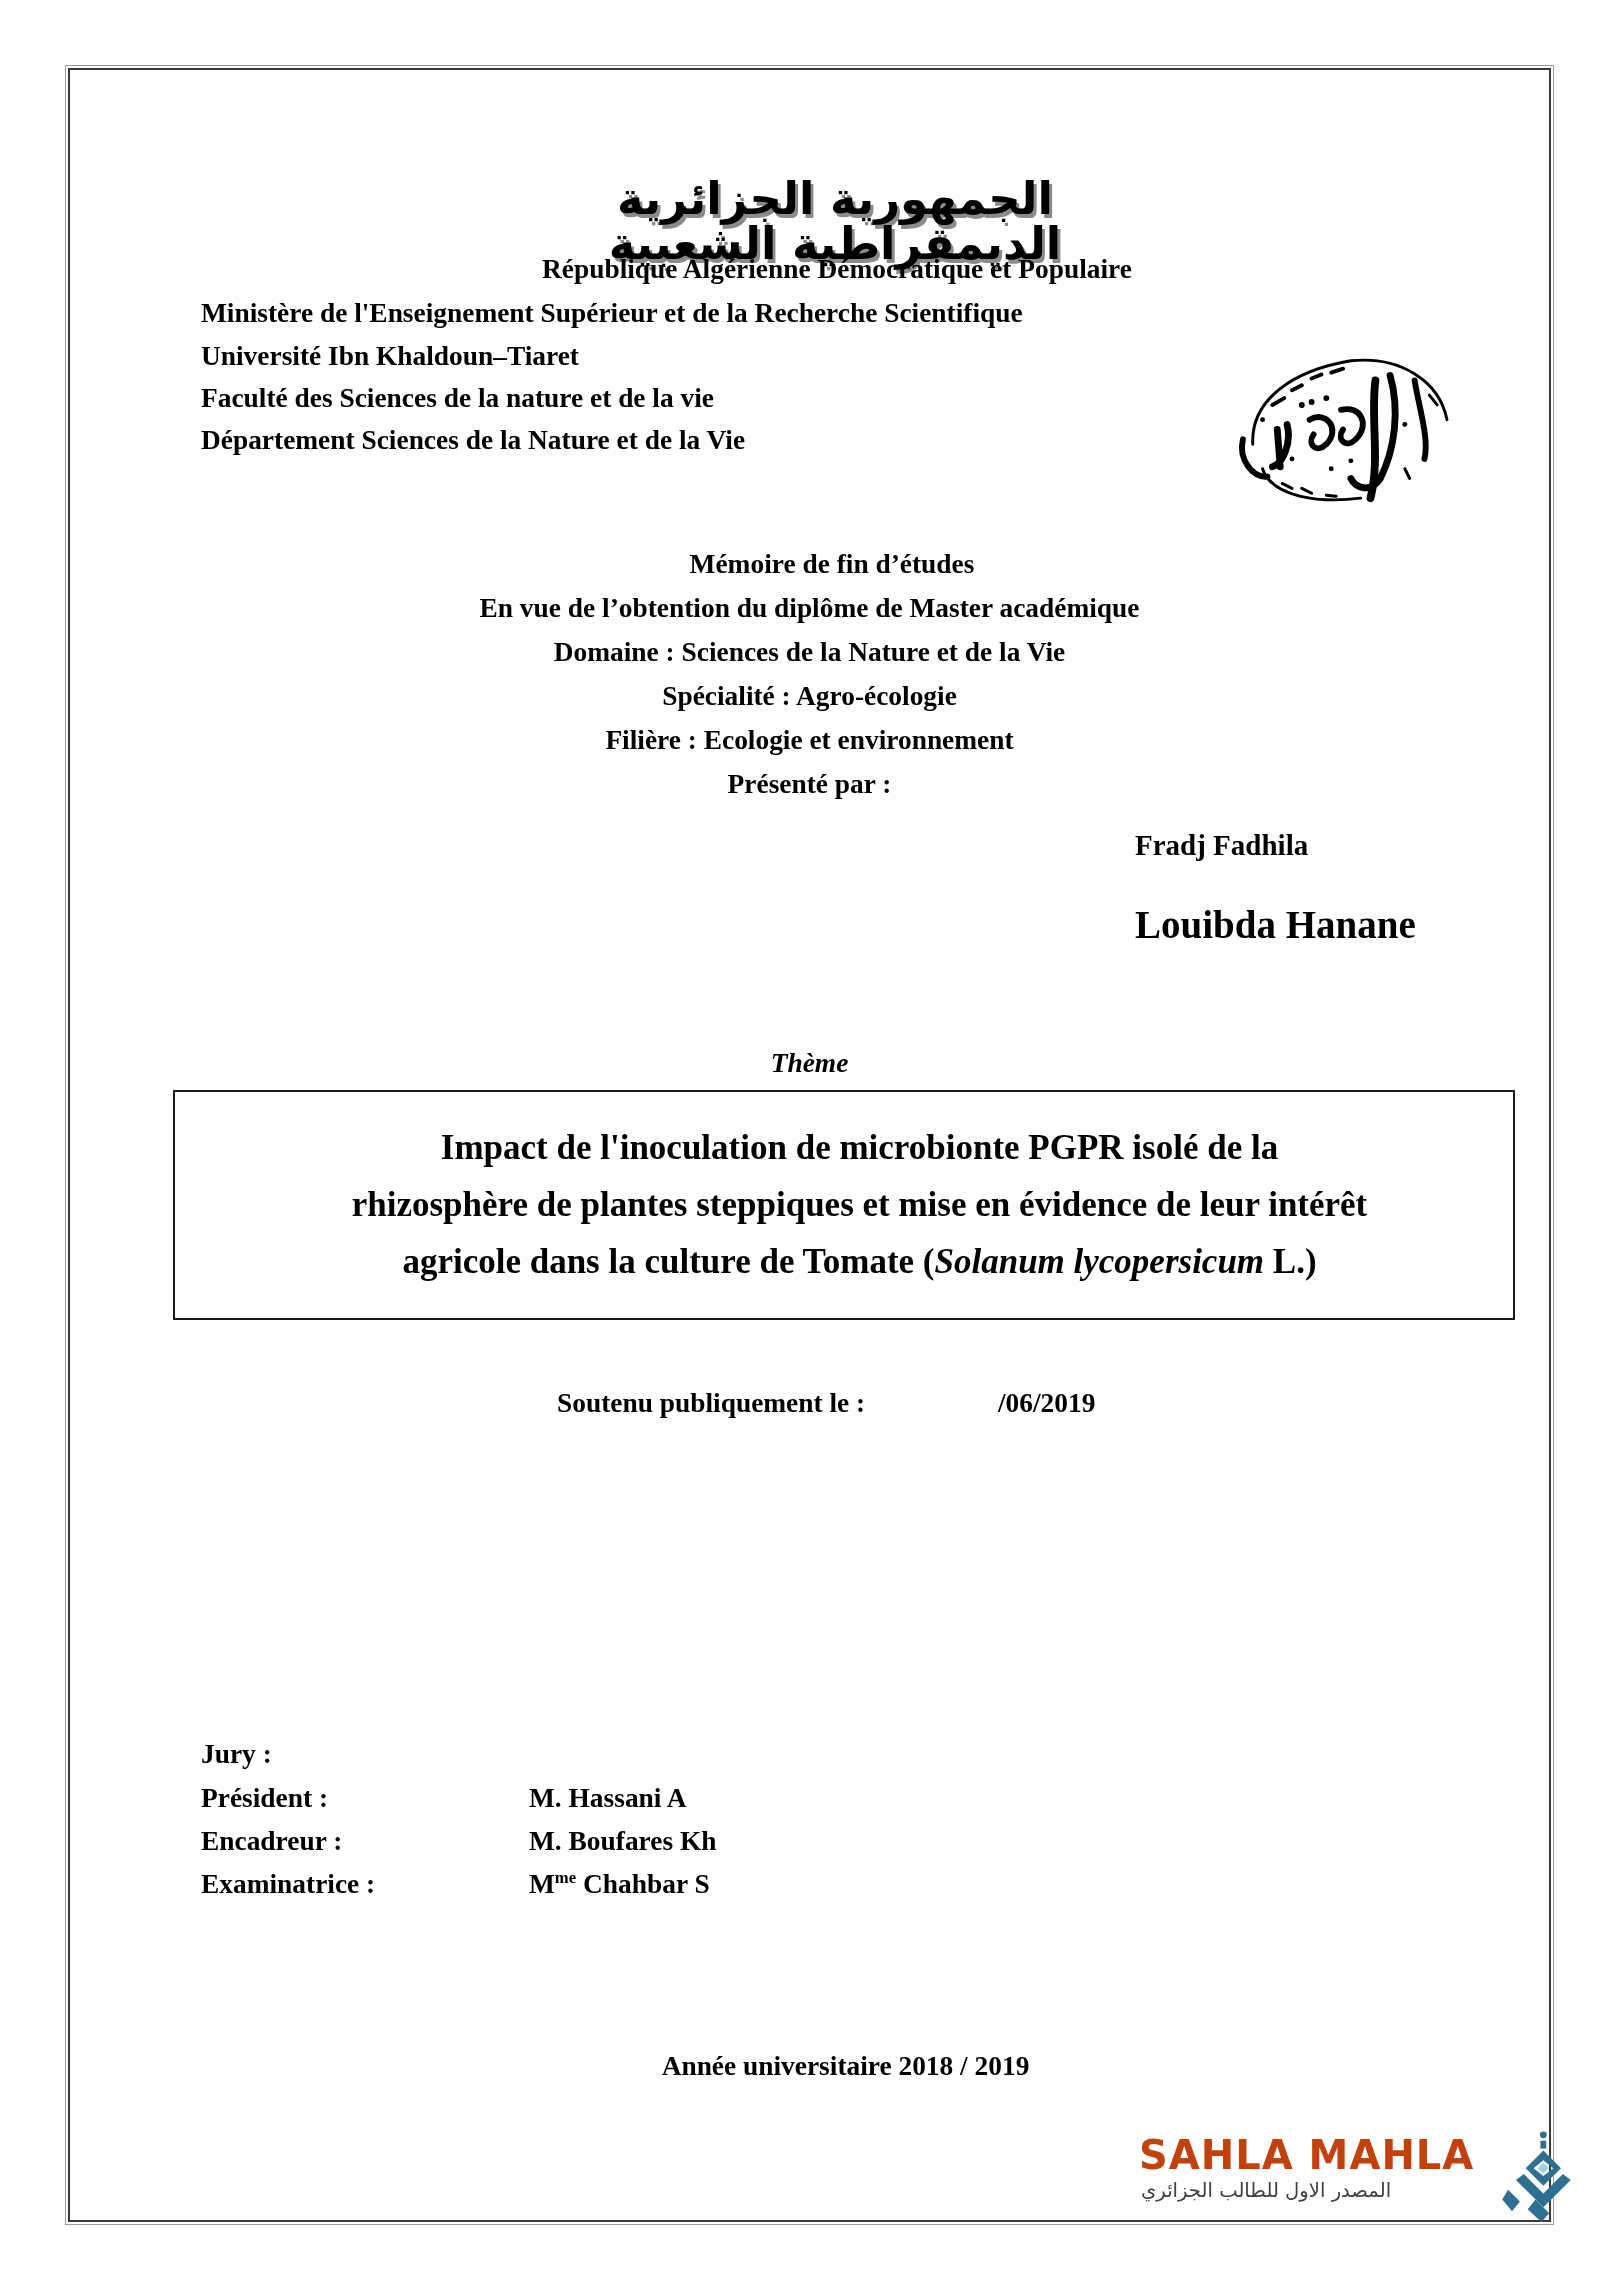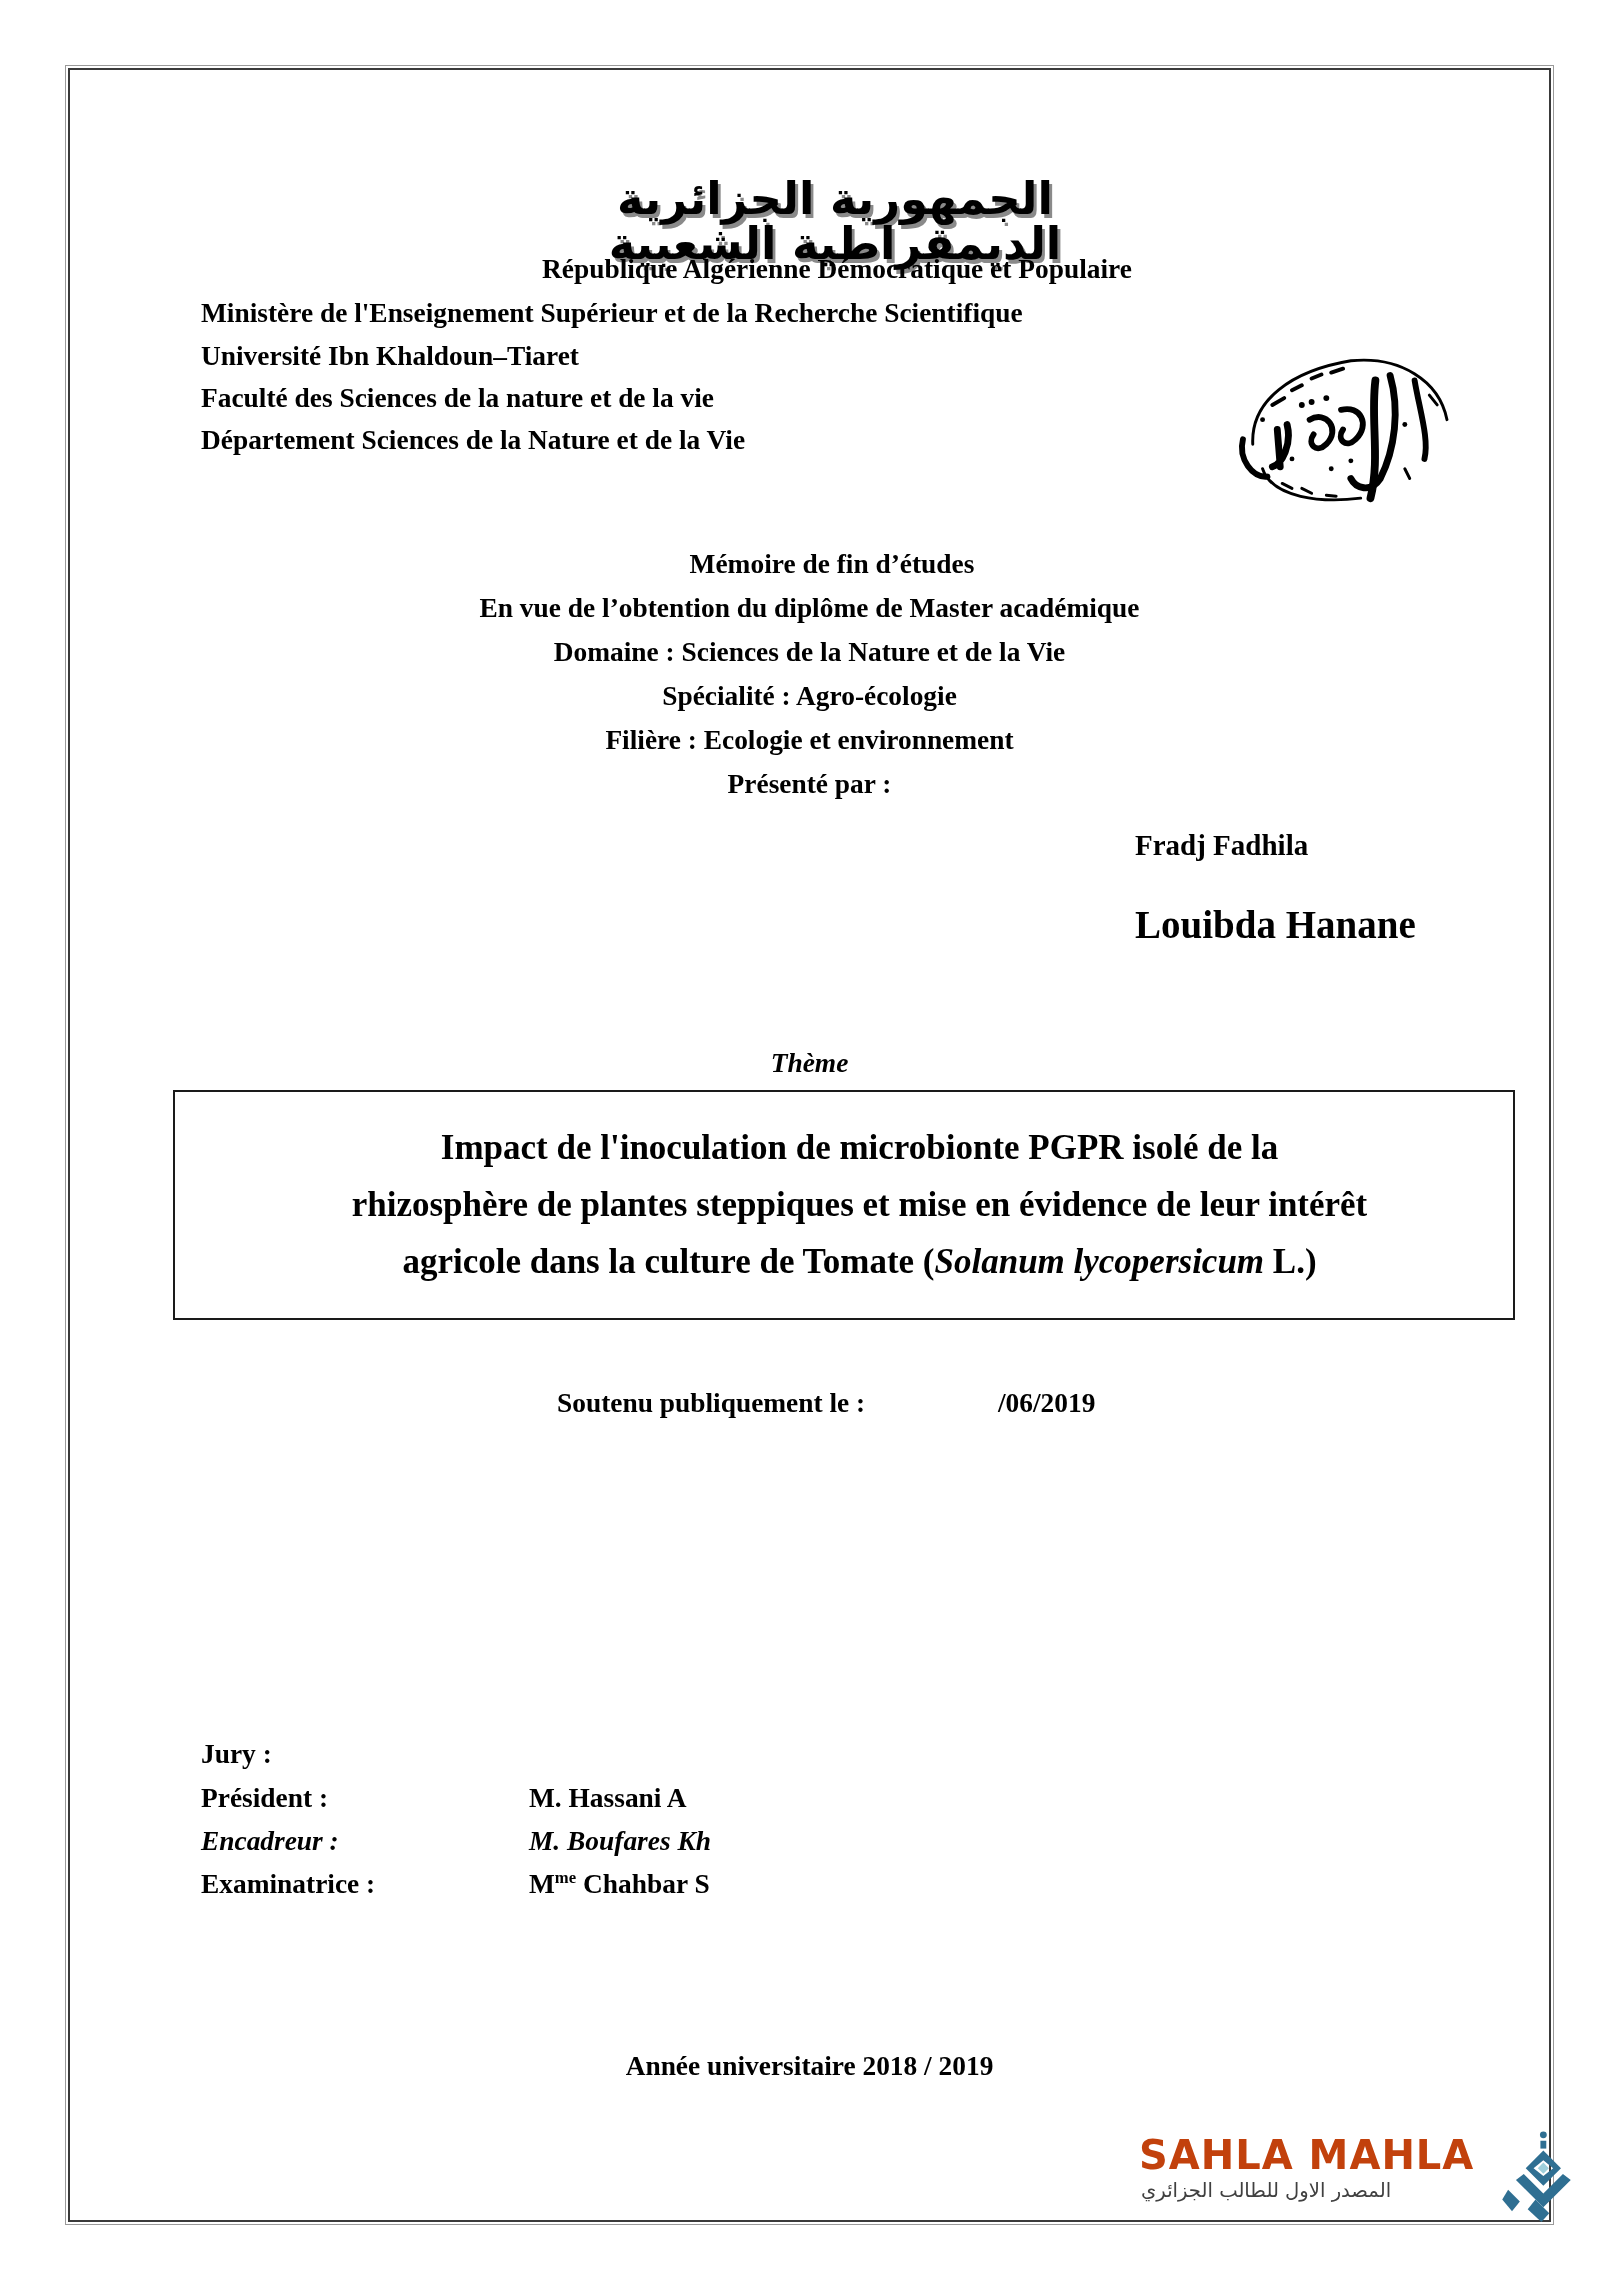--- a/index.html
+++ b/index.html
@@ -95,30 +95,30 @@
 </div>
 
 <div class="t f28" style="left:557px; top:1390px;">Soutenu publiquement le :</div>
 <div class="t f28" style="left:998px; top:1390px;">/06/2019</div>
 
 <div class="jury-row" style="top:1741px;">Jury :</div>
 <div class="jury-row" style="top:1785px;">
   <span>Président :</span>
   <span class="val"><span>M.</span> <span>Hassani A</span></span>
 </div>
-<div class="jury-row" style="top:1828px;font-style:italic;">
+<div class="jury-row" style="top:1828px;">
   <span>Encadreur :</span>
   <span class="val"><span>M.</span> <span>Boufares Kh</span></span>
 </div>
 <div class="jury-row" style="top:1871px;">
   <span>Examinatrice :</span>
   <span class="val"><span>M</span><sup>me</sup> <span>Chahbar S</span></span>
 </div>
 
-<div class="t f28" style="left:65px; width:1489px; text-align:center; top:2053px;">Année universitaire 2018 / 2019</div>
+<div class="t f28" style="left:65px; width:1489px; text-align:center; top:2053px;padding-left:36px;">Année universitaire 2018 / 2019</div>
 
 <div class="wm-text">SAHLA MAHLA</div>
 <div class="wm-sub">المصدر الاول للطالب الجزائري</div>
 <svg class="wm-icon" viewBox="0 0 70 95">
   <g fill="#2f6f92">
     <circle cx="42" cy="6" r="3.5"></circle>
     <rect x="39" y="12" width="6" height="8"></rect>
     <path d="M42 22 L60 40 L42 58 L24 40 Z M42 32 L32 40 L42 48 L52 40 Z"></path>
     <path d="M14 52 L42 80 L70 52 L62 46 L42 66 L22 46 Z"></path>
     <path d="M6 62 L18 74 L10 84 L0 72 Z"></path>

